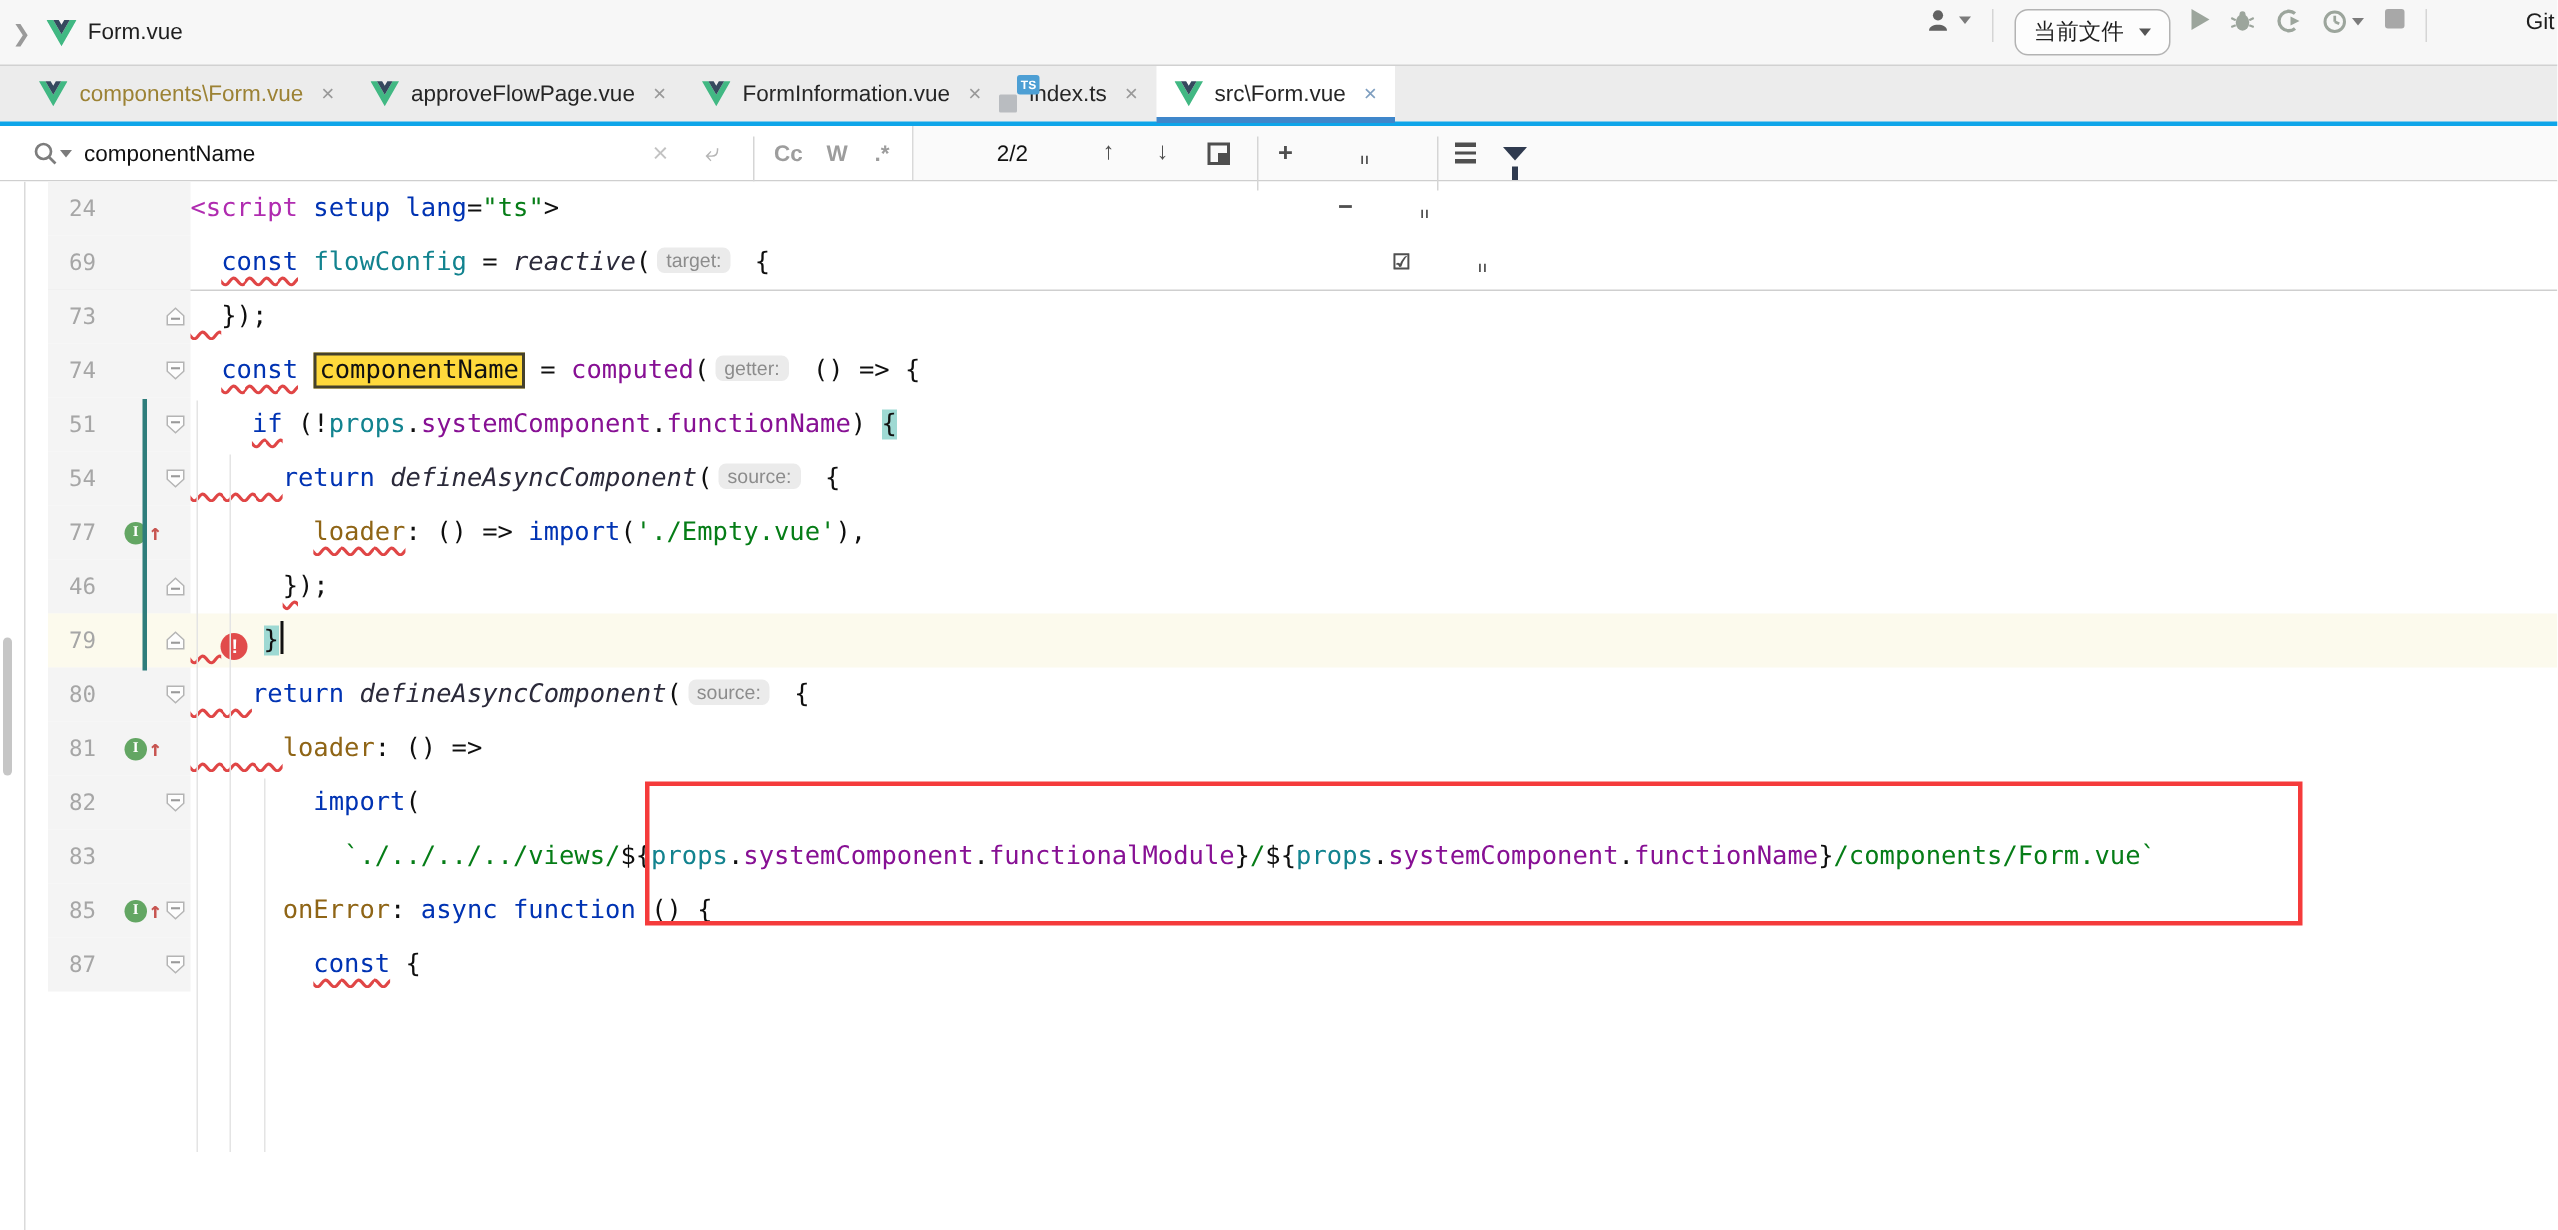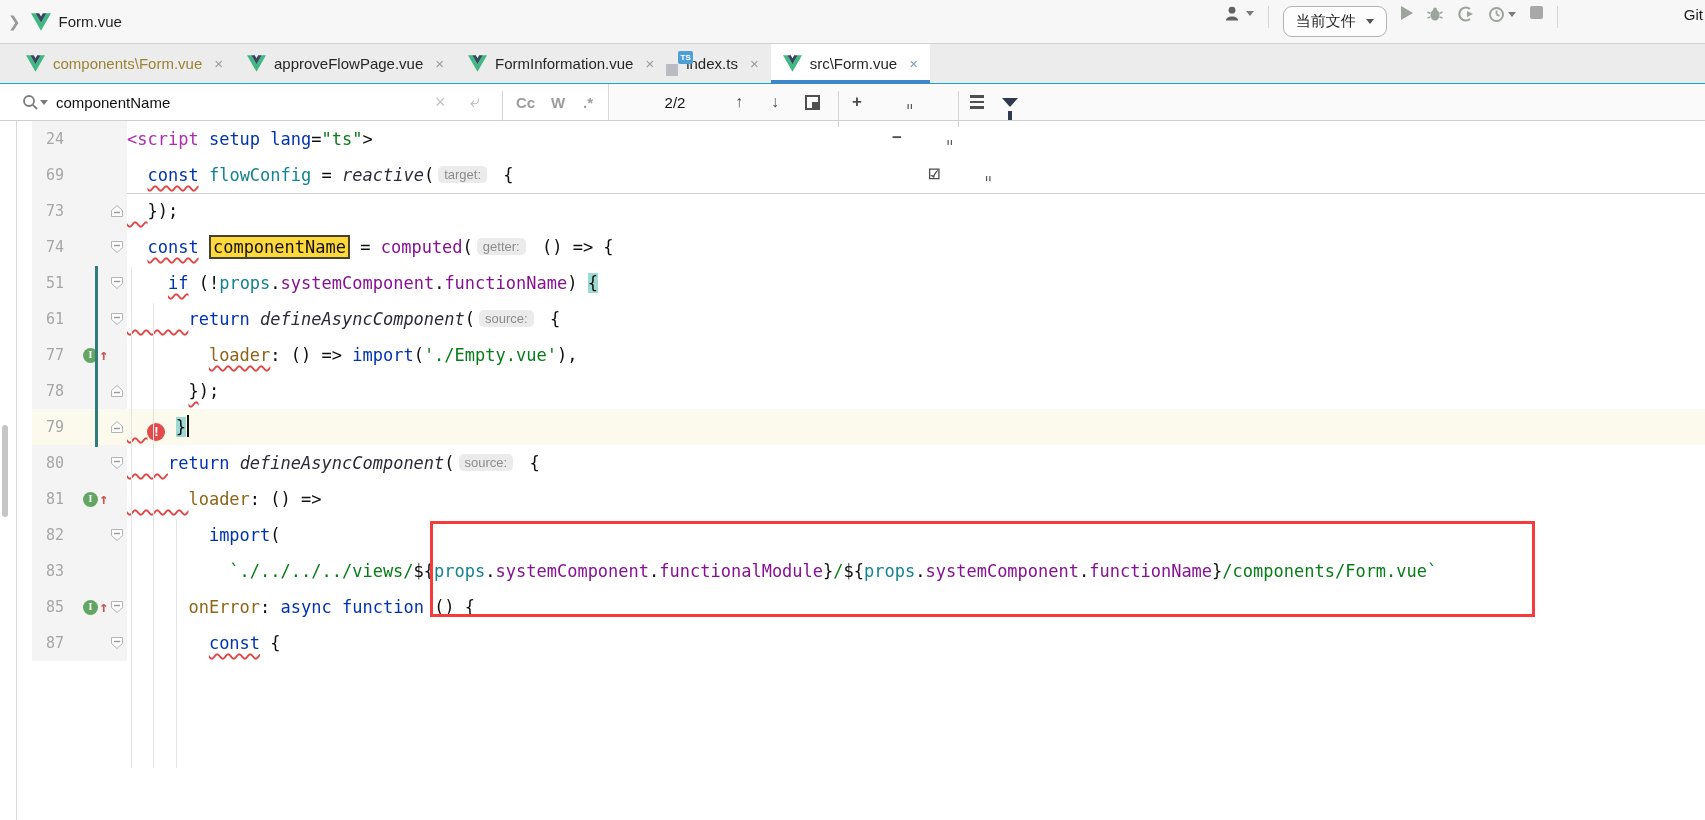--- a/index.html
+++ b/index.html
@@ -15,24 +15,24 @@
   .tb-right { margin-left:auto; display:flex; align-items:flex-start; gap:14px; padding-right:2px; }
   .tb-icon { display:flex; align-items:center; gap:3px; cursor:default; }
   .mini-caret { width:0; height:0; border-left:4px solid transparent; border-right:4px solid transparent;
                 border-top:5px solid #7b7b7b; display:inline-block; }
   .vdiv { width:1px; height:22px; background:#d5d5d5; }
   .runbox { border:1px solid #b3b3b3; border-radius:9px; background:#fdfdfd; padding:5px 12px;
             display:flex; align-items:center; gap:10px; font-size:15px; color:#1f1f1f; }
   .play-tri { width:0; height:0; border-top:7px solid transparent; border-bottom:7px solid transparent;
               border-left:12px solid #9ca59c; }
   .stop-sq { width:13px; height:13px; background:#a8a8a8; border-radius:2px; }
-  .git-label { font-size:15px; color:#1f1f1f; margin-left:112px; }
+  .git-label { font-size:15px; color:#1f1f1f; margin-left:52px; }
 
   
-  .tabbar { height:40px; background:#ececec; border-bottom:1px solid #0ea5e9;
+  .tabbar { height:40px; background:#ececec; border-bottom:3px solid #0ea5e9;
             display:flex; align-items:stretch; padding-left:14px; }
   .tab { display:flex; align-items:center; gap:8px; padding:0 12px; position:relative;
          font-size:15px; color:#262626; cursor:default; }
   .tab .close { color:#9a9a9a; font-size:15px; margin-left:4px; }
   .tab.olive .label { color:#9c8234; }
   .tab.active { background:#ffffff; }
   .tab.active::after { content:""; position:absolute; left:0; right:0; bottom:-1px; height:4px; background:#3f87cb; }
   .tab.active .close { color:#7f9fc0; }
   .ts-badge { position:relative; width:19px; height:18px; }
   .ts-badge .sheet { position:absolute; right:0; top:0; width:12px; height:12px; background:#b9bcc0; border-radius:1px; }
@@ -318,21 +318,21 @@
           <div class="cell-gi"></div>
           <div class="cell-fold">
             <svg width="14" height="14" viewBox="0 0 14 14">
               <path d="M1.5 1.5 H12.5 V7.5 L7 12.5 L1.5 7.5 Z" fill="#fdfdfd" stroke="#b4b4b4"></path>
               <line x1="4" y1="5.5" x2="10" y2="5.5" stroke="#9a9a9a" stroke-width="1.4"></line>
             </svg>
           </div>
           <div class="cell-code"><span class="seg pun">    </span><span class="seg kw squig">if</span><span class="seg pun"> (!</span><span class="seg var">props</span><span class="seg pun">.</span><span class="seg prop">systemComponent</span><span class="seg pun">.</span><span class="seg prop">functionName</span><span class="seg pun">) </span><span class="seg brace">{</span></div>
         </div>
         <div class="row">
-          <div class="cell-ln">61</div>
+          <div class="cell-ln">54</div>
           <div class="cell-gi"></div>
           <div class="cell-fold">
             <svg width="14" height="14" viewBox="0 0 14 14">
               <path d="M1.5 1.5 H12.5 V7.5 L7 12.5 L1.5 7.5 Z" fill="#fdfdfd" stroke="#b4b4b4"></path>
               <line x1="4" y1="5.5" x2="10" y2="5.5" stroke="#9a9a9a" stroke-width="1.4"></line>
             </svg>
           </div>
           <div class="cell-code"><span class="seg squig">      </span><span class="seg kw">return</span><span class="seg pun"> </span><span class="seg fn">defineAsyncComponent</span><span class="seg pun">(</span><span class="inlay">source:</span><span class="seg pun"> {</span></div>
         </div>
         <div class="row">
@@ -340,21 +340,21 @@
           <div class="cell-gi">
             <span class="impl">
               <span class="impl-c">I</span>
               <span class="impl-a">↑</span>
             </span>
           </div>
           <div class="cell-fold"></div>
           <div class="cell-code"><span class="seg pun">        </span><span class="seg key squig">loader</span><span class="seg pun">: () =&gt; </span><span class="seg kw">import</span><span class="seg pun">(</span><span class="seg str">'./Empty.vue'</span><span class="seg pun">),</span></div>
         </div>
         <div class="row">
-          <div class="cell-ln">78</div>
+          <div class="cell-ln">46</div>
           <div class="cell-gi"></div>
           <div class="cell-fold">
             <svg width="14" height="14" viewBox="0 0 14 14">
               <path d="M1.5 12.5 H12.5 V6.5 L7 1.5 L1.5 6.5 Z" fill="#fdfdfd" stroke="#b4b4b4"></path>
               <line x1="4" y1="8.5" x2="10" y2="8.5" stroke="#9a9a9a" stroke-width="1.4"></line>
             </svg>
           </div>
           <div class="cell-code"><span class="seg pun">      </span><span class="seg pun squig">}</span><span class="seg pun">);</span></div>
         </div>
         <div class="row current">

